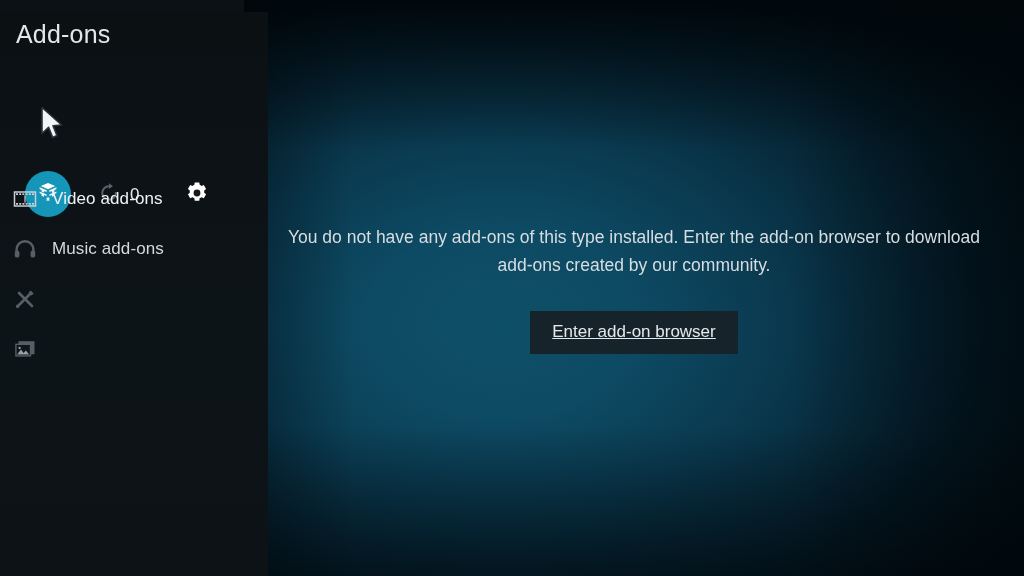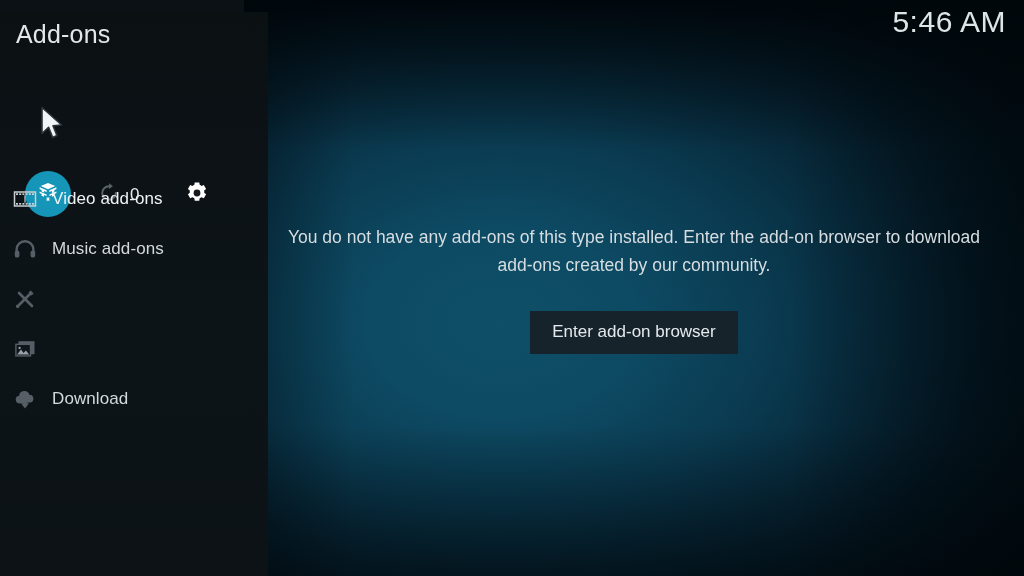--- a/index.html
+++ b/index.html
@@ -174,20 +174,21 @@
     margin-bottom: 32px;
   }
   #enter-browser-button {
     background: #16232b;
     color: #e4e9ec;
     font-size: 17px;
     font-family: "Liberation Sans", sans-serif;
     padding: 11px 22px 12px 22px;
     border: 0;
     cursor: pointer;
+    text-decoration: underline;
   }
 
   
   #mouse-cursor {
     position: absolute;
     left: 40px;
     top: 106px;
     width: 26px;
     height: 38px;
     z-index: 20;
@@ -201,21 +202,20 @@
 
   <div id="main-panel">
     <div id="main-panel-vignette"></div>
 
     <div id="empty-state">
       <div id="empty-message">You do not have any add-ons of this type installed. Enter the add-on browser to download add-ons created by our community.</div>
       <button id="enter-browser-button">Enter add-on browser</button>
     </div>
   </div>
 
-  <div id="clock">5:46 AM</div>
 
   <div id="sidebar">
 
     <div id="page-title">Add-ons</div>
 
     <div id="topbar">
 
       <div class="topbar-btn" id="addon-browser-button">
         <span>
           <svg width="26" height="26" viewBox="0 0 26 26" aria-hidden="true">
@@ -311,32 +311,20 @@
             <rect x="3.6" y="7.0" width="13.2" height="10.2" fill="#10161a"></rect>
             <g fill="#9aa2a8">
               <circle cx="6.6" cy="10.0" r="1.15"></circle>
               <path d="M4.1 16.6 L8.0 11.5 L10.6 15.0 L12.8 12.4 L16.3 16.6 Z"></path>
             </g>
           </svg>
         </span>
       </div>
 
 
-      <div class="menu-item">
-        <span class="menu-icon">
-          <svg width="24" height="22" viewBox="0 0 24 22" aria-hidden="true">
-            <path fill="#565f65" d="M6.6 15.6 a4.0 4.0 0 0 1 -0.5 -7.95 a5.3 5.3 0 0 1 10.3 -0.9 a3.9 3.9 0 0 1 1.0 7.7 l-1.0 0.15 Z"></path>
-            <g fill="#565f65">
-              <rect x="10.3" y="11.2" width="3.4" height="5.0"></rect>
-              <path d="M7.9 15.2 L16.1 15.2 L12 20.4 Z"></path>
-            </g>
-          </svg>
-        </span>
-        <span class="menu-label">Download</span>
-      </div>
 
     </div>
   </div>
 
   <div id="mouse-cursor">
     <svg width="26" height="38" viewBox="0 0 26 38" aria-hidden="true">
       <path d="M2 1.5 L2 27.5 L8.6 21.3 L12.6 31.4 L17.0 29.6 L13.0 19.8 L21.6 19.0 Z" fill="#f2f5f7" stroke="#2b3238" stroke-width="1.6" stroke-linejoin="round"></path>
     </svg>
   </div>
 

